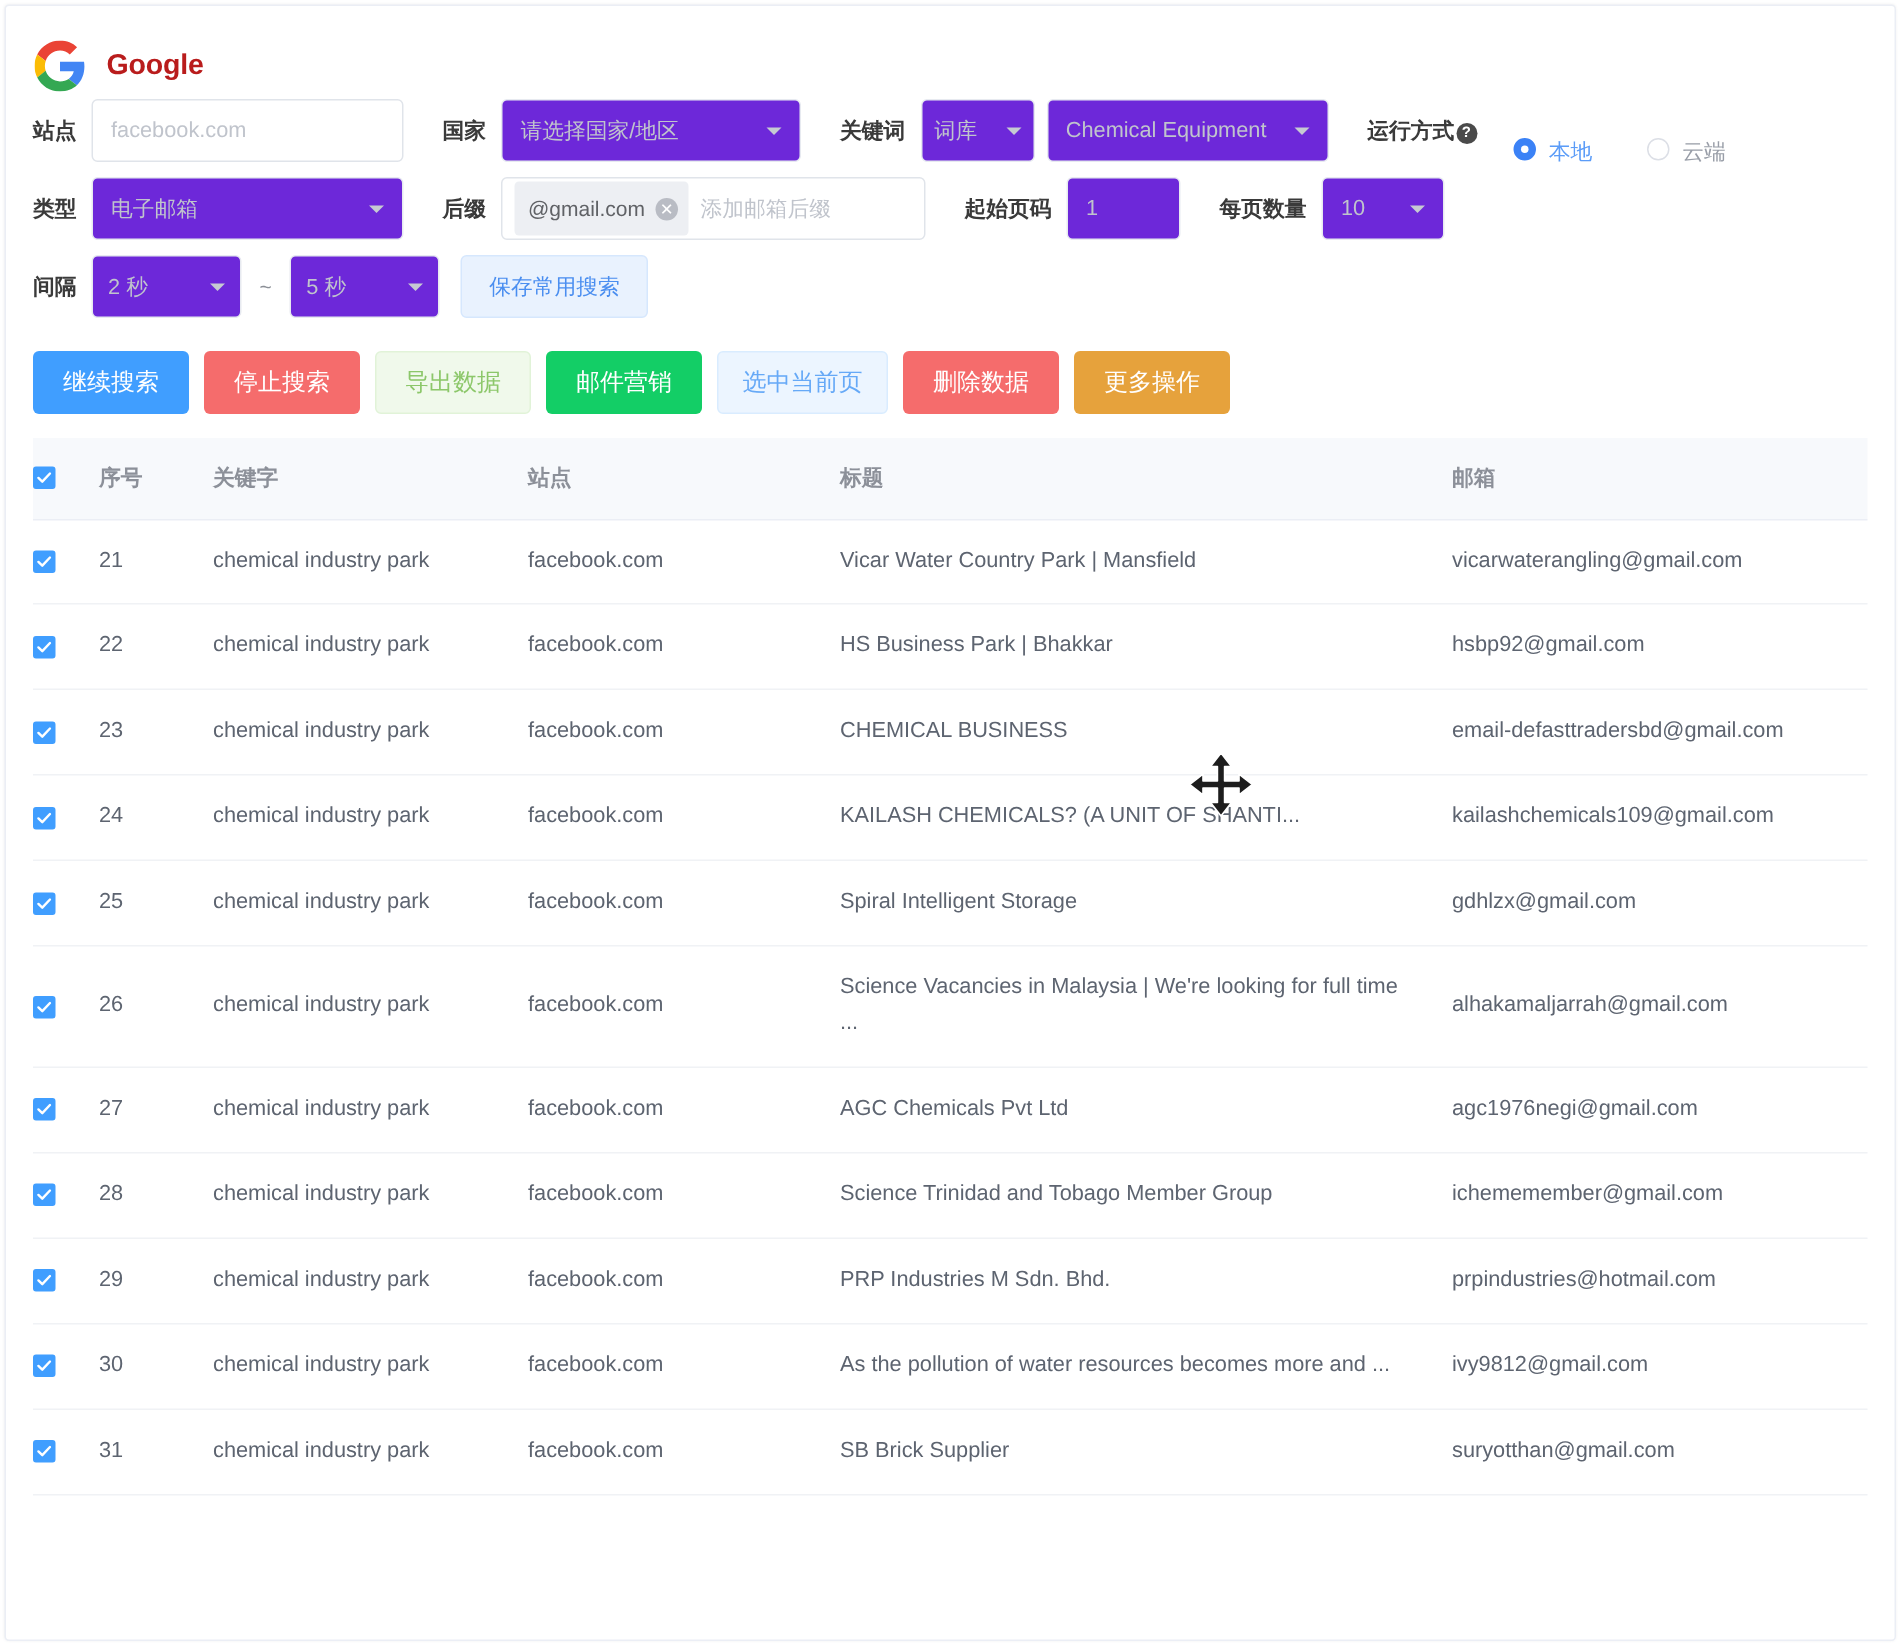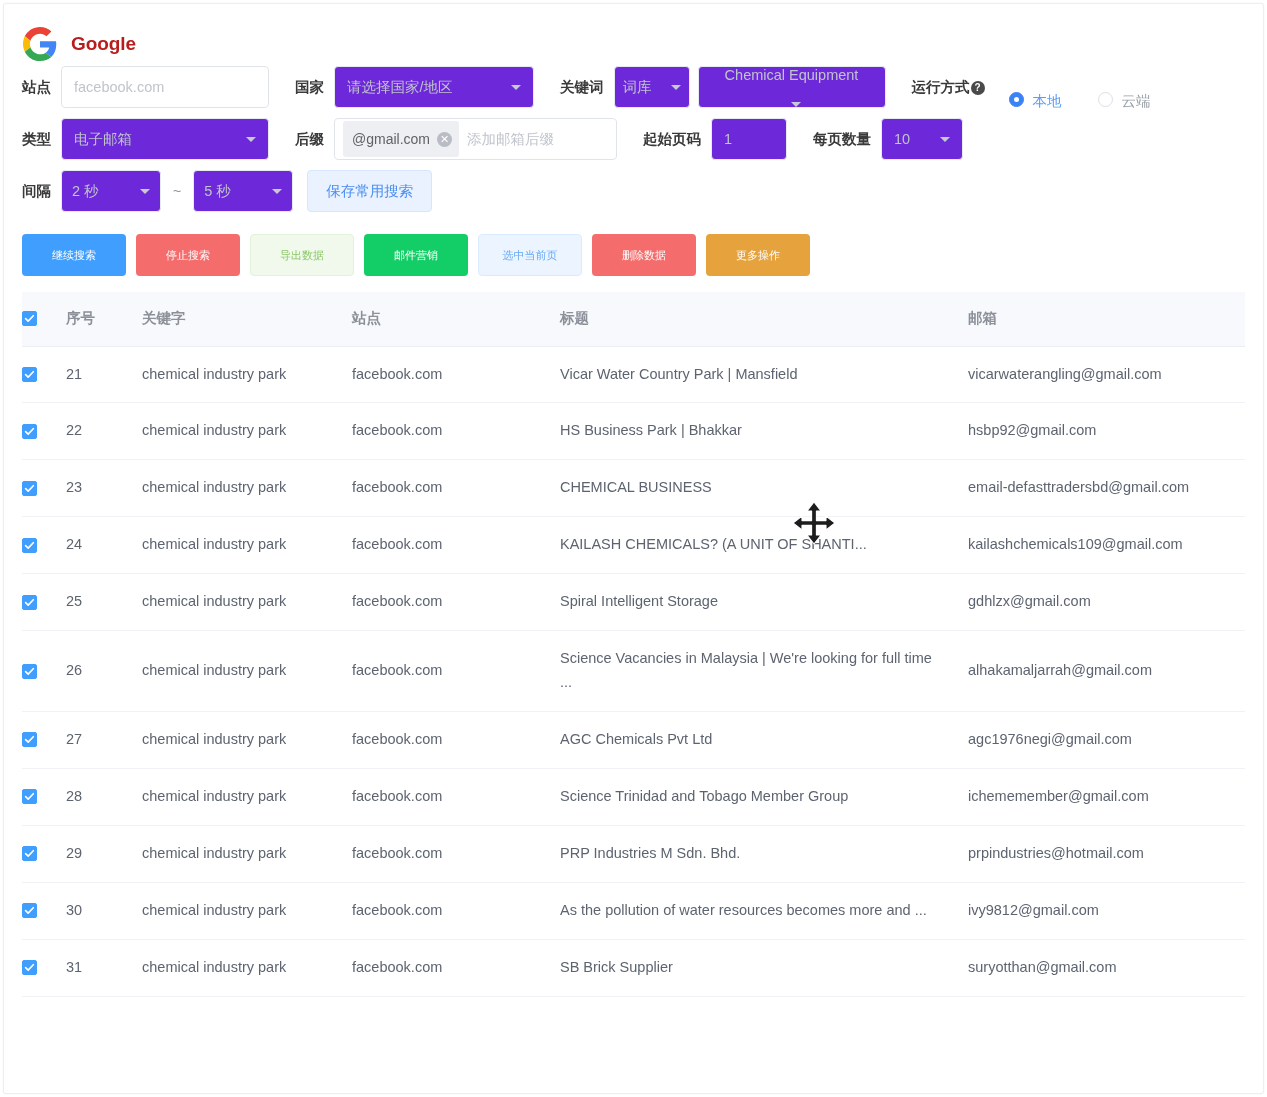--- a/index.html
+++ b/index.html
@@ -77,21 +77,21 @@
   .w-lexicon{ width: 76px;  padding: 0 8px; justify-content: center; }
   .w-kw     { width: 188px; }
   .w-type   { width: 208px; }
   .w-suffix { width: 283px; padding: 0 8px; }
   .w-page   { width: 76px;  }
   .w-cnt    { width: 82px; padding-left: 12px;  }
   .w-int    { width: 100px; padding: 0 10px;}
 
   .gap-l { margin-left: 26px; }
   .gap-m { margin-left: 14px; }
-  .gap-s { margin-left: 8px; flex-direction: column; }
+  .gap-s { margin-left: 8px; }
 
   .tag {
     display: inline-flex; align-items: center;
     height: 36px; padding: 0 7px 0 9px;
     background: #edeff3; border-radius: 3px;
     color: #606266; font-size: 14px;
     margin-right: 8px;
   }
   .tag-x {
     margin-left: 7px; width: 15px; height: 15px; border-radius: 50%;
@@ -125,21 +125,21 @@
     background: #e9f2fe; border: 1px solid #d6e7fd; border-radius: 4px;
     color: #4a8ef0; font-size: 14.5px;
     display: flex; align-items: center; cursor: pointer;
   }
 
   
   .actions { display: flex; padding: 12px 18px 0 18px; }
   .abtn {
     height: 42px; min-width: 104px; padding: 0 16px;
     border-radius: 4px; border: 1px solid transparent;
-    font-size: 11px; color: #ffffff;
+    font-size: 16px; color: #ffffff;
     display: flex; align-items: center; justify-content: center;
     margin-right: 10px; cursor: pointer; white-space: nowrap;
   }
   .abtn-blue   { background: #409eff; }
   .abtn-red    { background: #f56c6c; }
   .abtn-ghostg { background: #f0f9eb; border-color: #e1f3d8; color: #8cc76a; }
   .abtn-green  { background: #13ce66; }
   .abtn-ghostb { background: #ecf5ff; border-color: #d9ecff; color: #66a9f7; }
   .abtn-orange { background: #e6a23c; }
 

